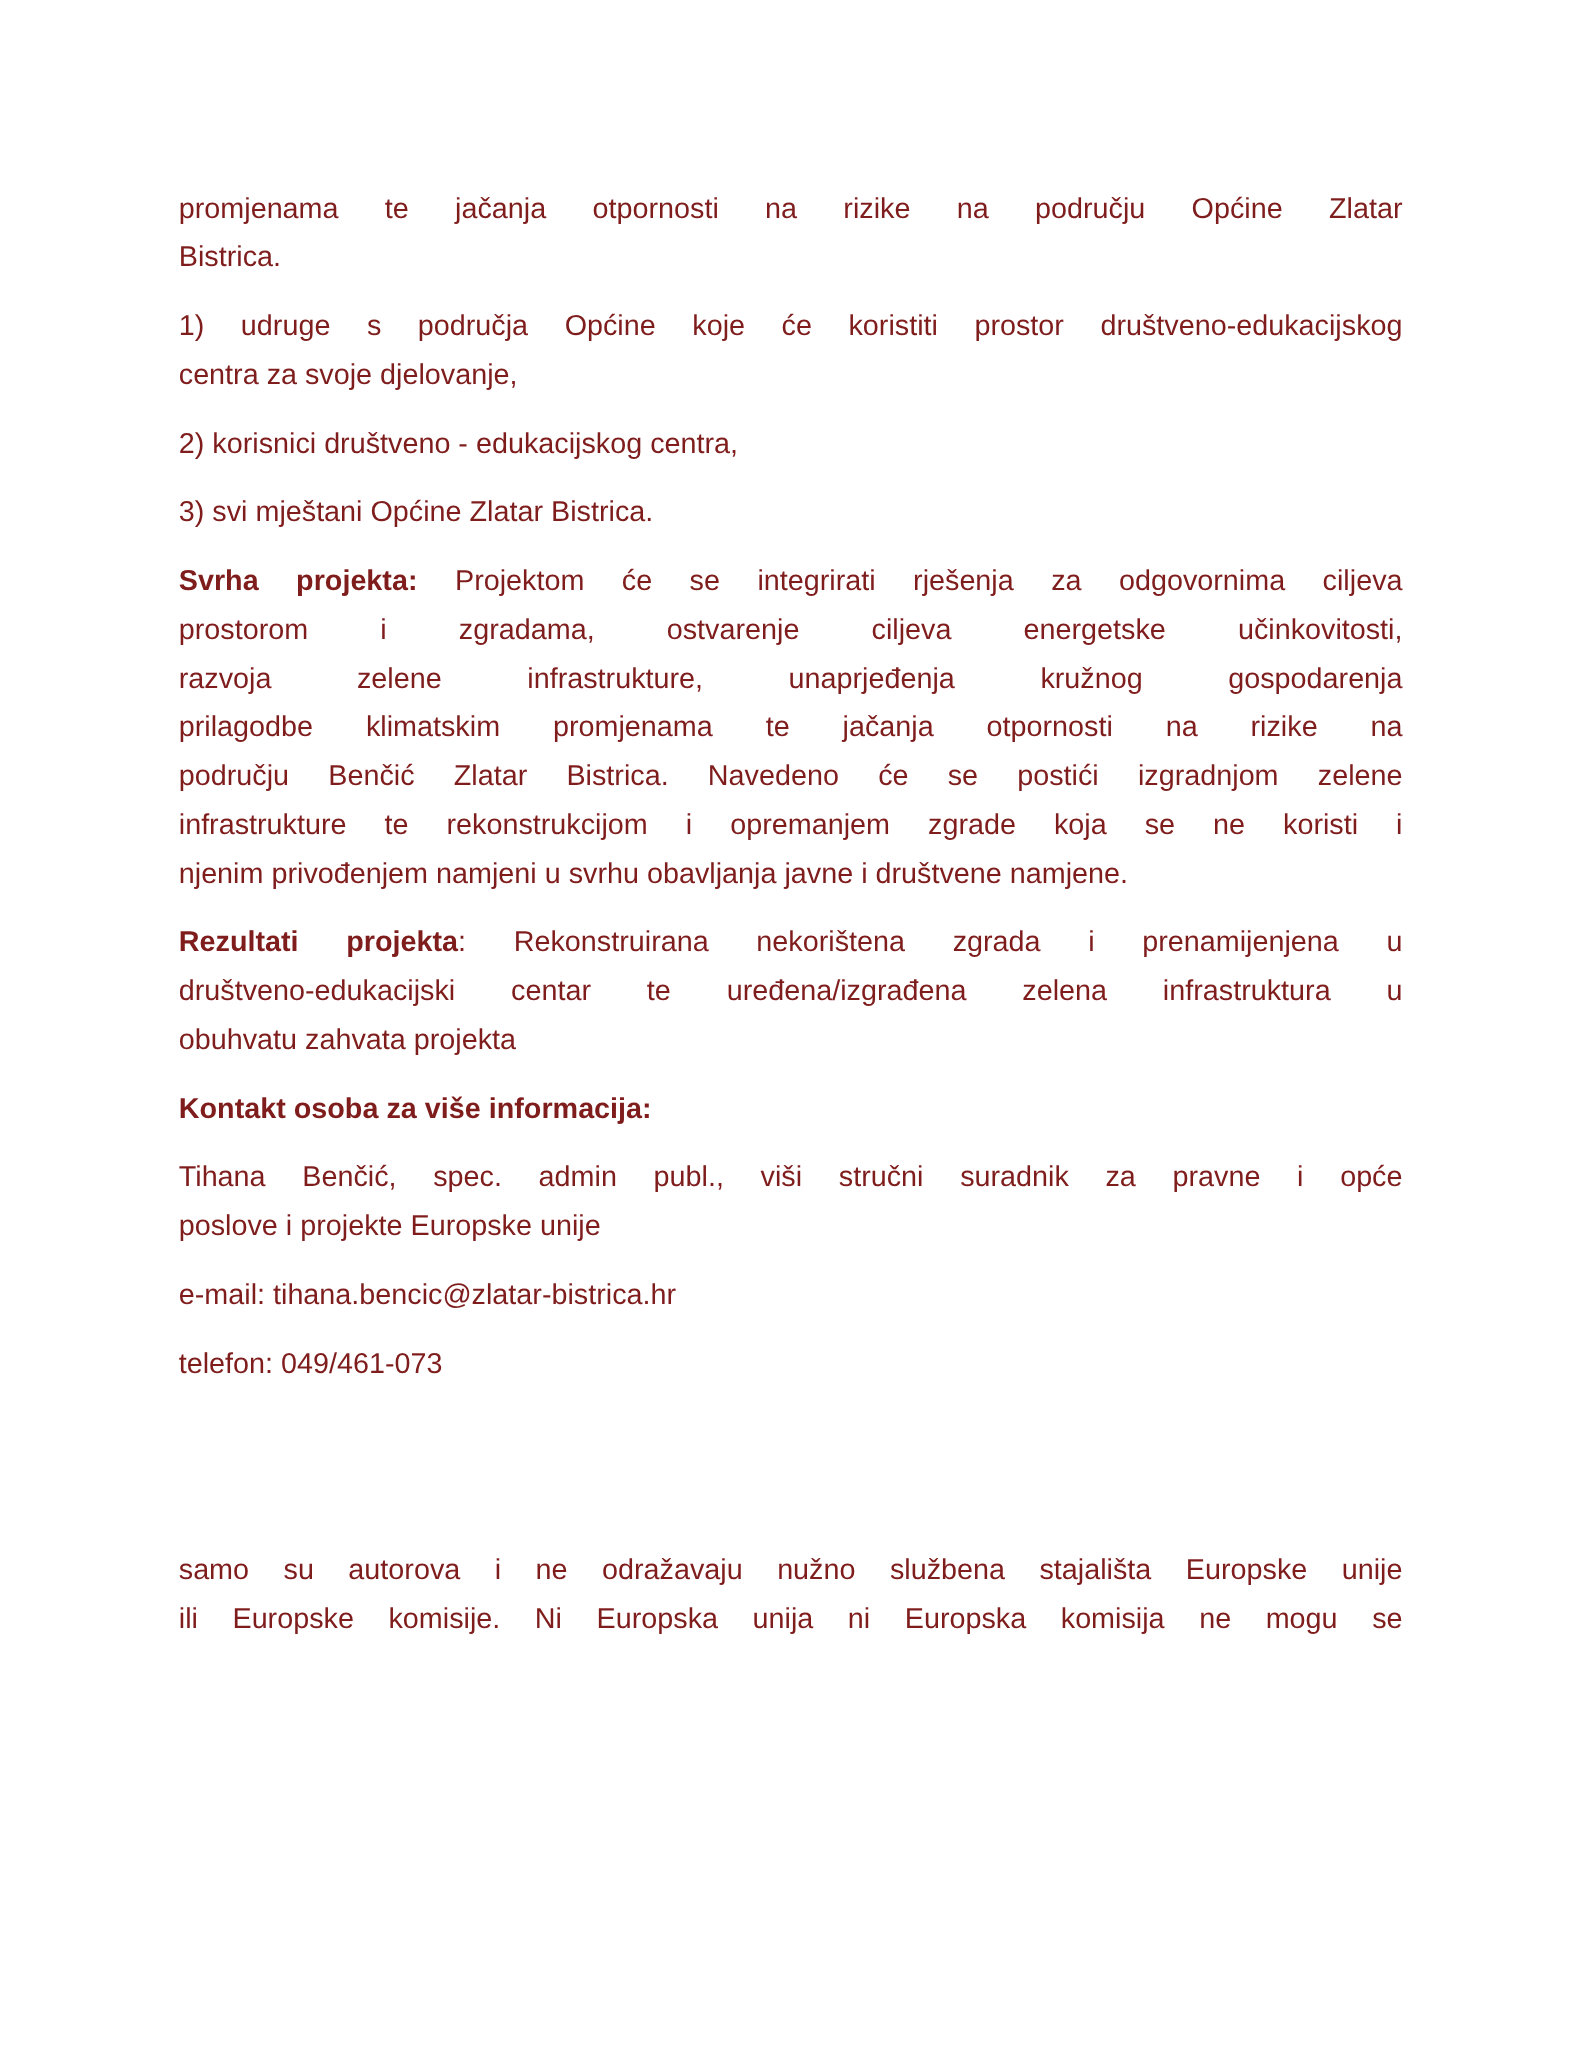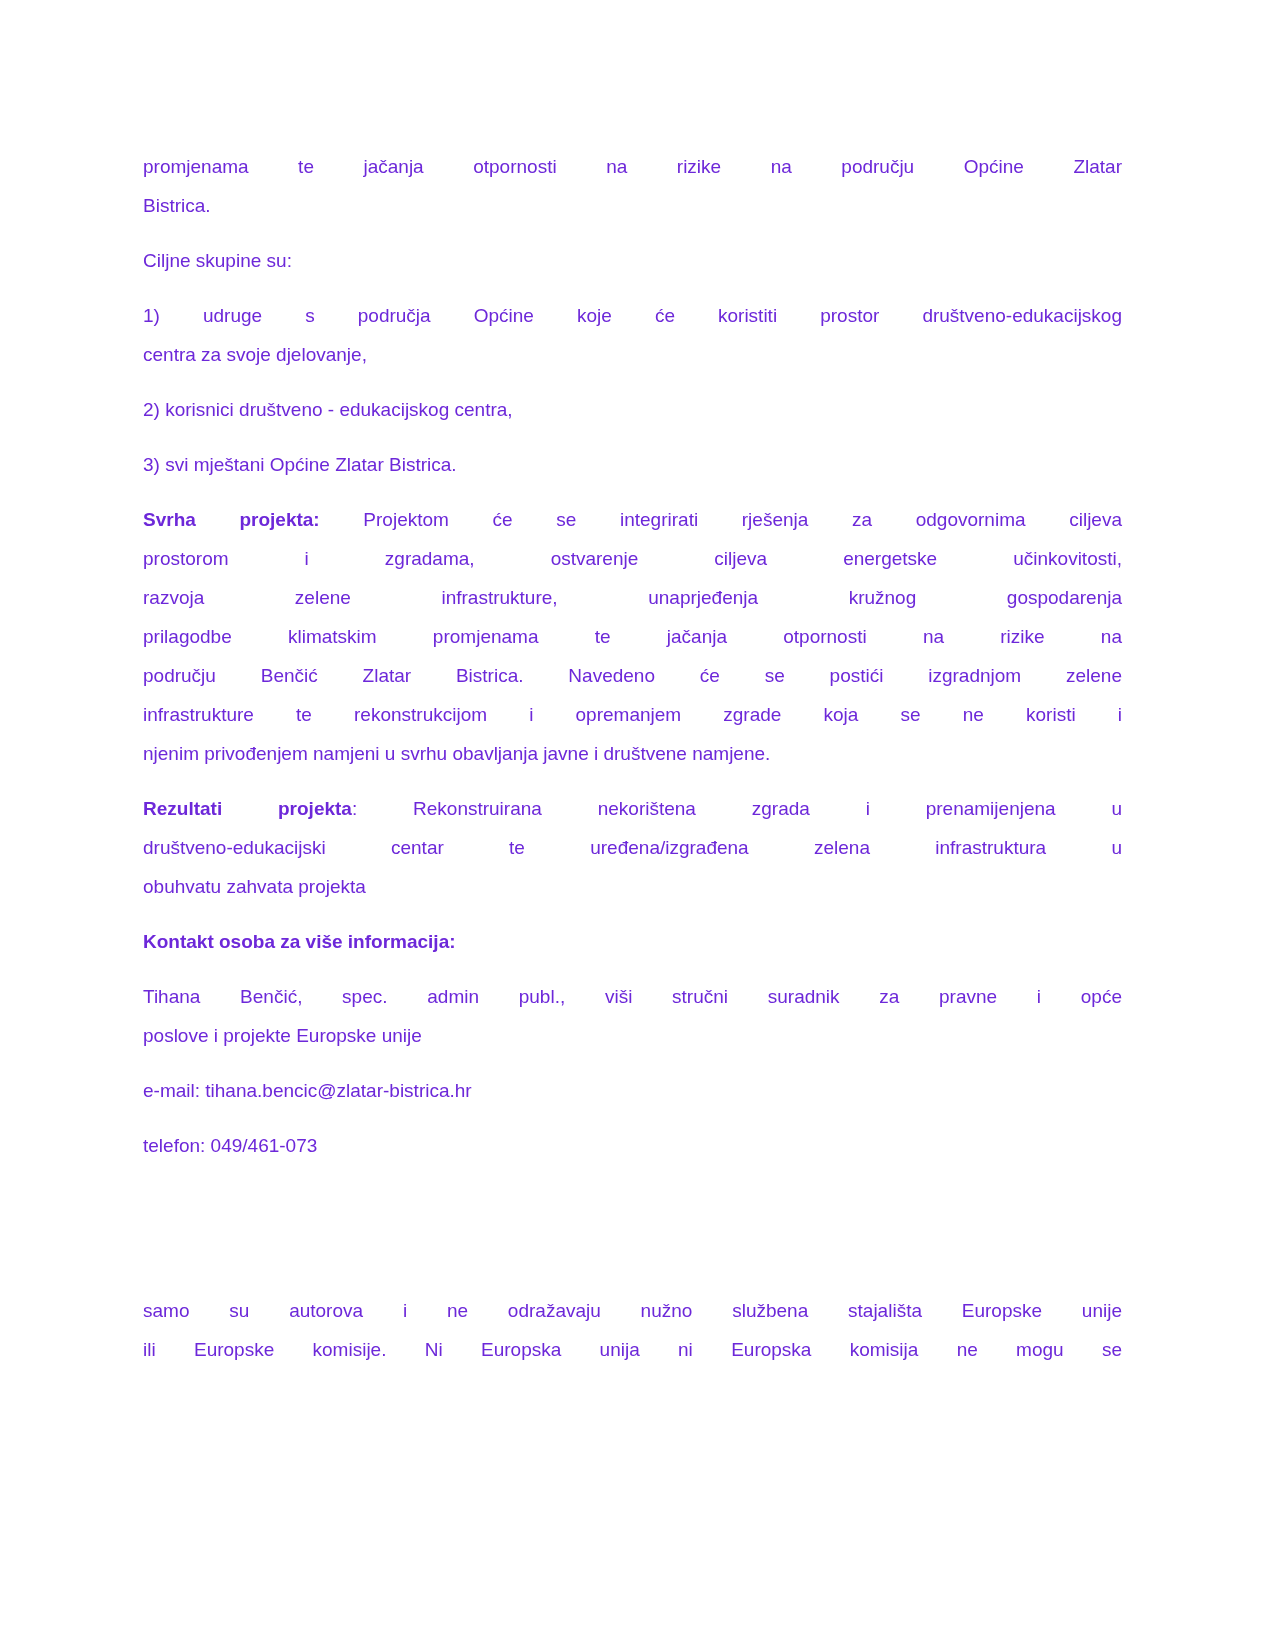--- a/index.html
+++ b/index.html
@@ -14,22 +14,22 @@
     width: 1275px;
     height: 1650px;
     background: #ffffff;
     overflow: hidden;
   }
   .content {
     position: absolute;
     left: 143px;
     top: 147px;
     width: 979px;
-    color: #6d28d9;
-    font-size: 19px;
+    color: #7f1d1d;
+    font-size: 23px;
     line-height: 39px;
   }
   .para { margin: 0 0 16px 0; }
   
   .jline { text-align: justify; text-align-last: justify; }
   
   .lline { text-align: left; }
   .b { font-weight: bold; }
   .blank { height: 55px; }
 </style>
@@ -37,23 +37,20 @@
 <body>
 
 <div class="page">
   <div class="content">
 
     <div class="para">
       <div class="jline">promjenama te jačanja otpornosti na rizike na području Općine Zlatar</div>
       <div class="lline">Bistrica.</div>
     </div>
 
-    <div class="para">
-      <div class="lline">Ciljne skupine su:</div>
-    </div>
 
     <div class="para">
       <div class="jline">1) udruge s područja Općine koje će koristiti prostor društveno-edukacijskog</div>
       <div class="lline">centra za svoje djelovanje,</div>
     </div>
 
     <div class="para">
       <div class="lline">2) korisnici društveno - edukacijskog centra,</div>
     </div>
 

